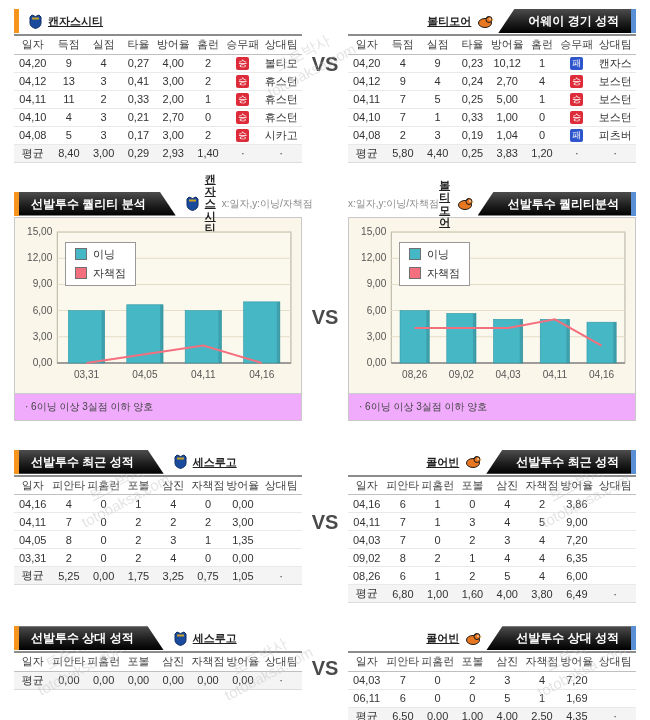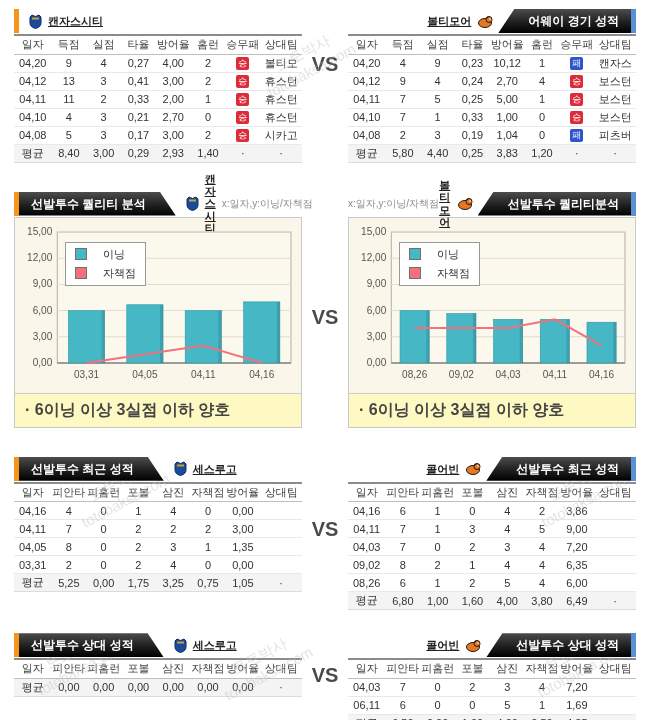--- a/index.html
+++ b/index.html
@@ -36,24 +36,24 @@
   th:first-child, td:first-child { width:13%; }
   th:last-child, td:last-child { width:14.5%; }
   tr.avg td { background:#f4f4f4; border-top:1px solid #cfcfcf; border-bottom:1px solid #dcdcdc; }
   tr.message td { height:42px; color:#444; }
   .badge { display:inline-block; width:13px; height:13px; line-height:13px; border-radius:2px;
            color:#fff; font-size:9px; text-align:center; vertical-align:middle; }
 
   
   .chart-box { border:1px solid #c9c9c9; background:#faf6e9; }
   .chart-wrap { position:relative; padding:8px 2px 0; }
-  .chart-note { border-top:1px solid #ccc; background:#fef9c3; font-size:16px; color:#444; padding:6px 10px;font-weight:bold; }
+  .chart-note { border-top:1px solid #ccc; background:#f0abfc; font-size:10px; color:#444; padding:6px 10px; }
   .legend { position:absolute; left:50px; top:24px; background:#fff; border:1px solid #999;
             padding:4px 9px; display:flex; flex-direction:column; gap:4px; }
-  .legend-item { display:flex; align-items:center; gap:16px; font-size:11px; color:#333; }
+  .legend-item { display:flex; align-items:center; gap:6px; font-size:11px; color:#333; }
   .legend-swatch { width:12px; height:12px; border:1px solid #6f6f6f; flex:none; }
 
   
   .wm { position:absolute; transform:rotate(-28deg); color:#c4c4c4; opacity:.45; font-size:15px;
         line-height:1.3; pointer-events:none; text-align:center; }
 </style>
 </head>
 <body>
 
 <div class="page">

